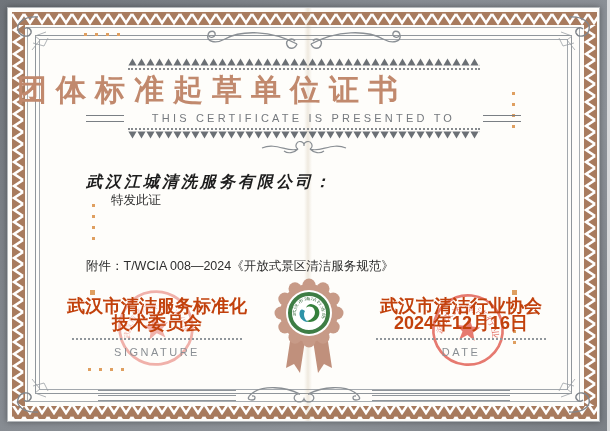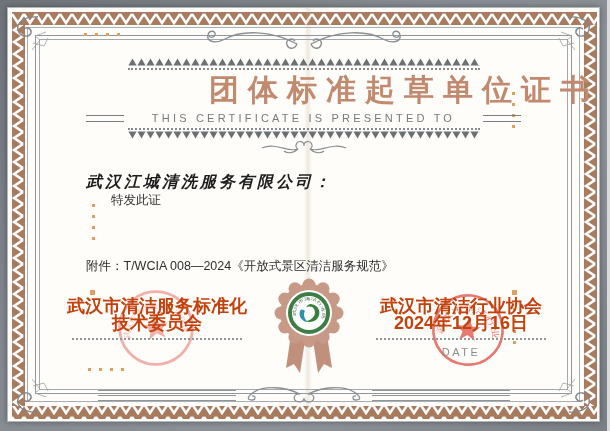--- a/index.html
+++ b/index.html
@@ -13,21 +13,21 @@
     background:linear-gradient(90deg,rgba(0,0,0,0),rgba(186,164,128,.22),rgba(0,0,0,0));pointer-events:none;}
   .zz{position:absolute;left:4px;top:4px;}
   .hairline{position:absolute;left:19px;top:19px;right:19px;bottom:19px;border:1px solid #a8adb1;}
   .frame1{position:absolute;left:27px;top:27px;right:27px;bottom:27px;border:1px solid #90969b;}
   .frame2{position:absolute;left:31px;top:31px;right:31px;bottom:31px;border:1px solid #a3a8ad;}
   .corner-swirl{position:absolute;width:26px;height:26px;color:#80858b;}
   .corner-x{position:absolute;width:22px;height:22px;color:#9aa0a5;}
   .hdr-flourish{position:absolute;left:50%;top:18px;transform:translateX(-50%);color:#8a8f94;}
   .tri-row{position:absolute;left:50%;transform:translateX(-50%);}
   .dotline-h{position:absolute;left:50%;transform:translateX(-50%);width:352px;border-top:2px dotted #85898d;}
-  .title{position:absolute;left:0;top:62px;width:100%;text-align:right;margin:0;
+  .title{position:absolute;left:0;top:62px;width:100%;text-align:left;margin:0;
     font-family:"Liberation Serif","DejaVu Serif",serif;font-size:30px;font-weight:bold;
     letter-spacing:9px;color:#c1896d;text-indent:9px;}
   .subtitle-row{position:absolute;left:0;top:104px;width:100%;display:flex;align-items:center;justify-content:center;gap:28px;}
   .subline{width:38px;height:5px;border-top:1px solid #7a7f84;border-bottom:1px solid #7a7f84;}
   .subtitle{font-size:11px;letter-spacing:3.2px;color:#75797e;white-space:nowrap;}
   .sm-flourish{position:absolute;left:50%;top:132px;transform:translateX(-50%);color:#8a8f94;}
   .recipient{position:absolute;left:78px;top:164px;font-family:"Liberation Serif","DejaVu Serif",serif;
     font-style:italic;font-weight:bold;font-size:16px;letter-spacing:3px;color:#1d1d1d;}
   .bodytext{position:absolute;left:78px;top:182px;width:444px;font-size:12.5px;line-height:21px;
     color:#2e2e2e;font-weight:500;}
@@ -195,20 +195,21 @@
         <defs>
             <path id="arcL" d="M -19,5 A 19,19 0 1 1 19,5" fill="none"></path>
           </defs>
         <circle r="26" fill="none" stroke="#e0564a" stroke-width="2"></circle>
         <polygon points="0,-9.5 2.8,-2.9 9,-2.9 4,1.5 5.8,7.7 0,3.8 -5.8,7.7 -4,1.5 -9,-2.9 -2.8,-2.9" fill="#e0564a"></polygon>
         <text font-size="5.4" fill="#e0564a" textLength="82" lengthAdjust="spacingAndGlyphs"><textPath href="#arcL">武汉市清洁服务标准化技术委员会</textPath></text>
       </svg>
       <div class="org-line">武汉市清洁服务标准化</div>
       <div class="org-line">技术委员会</div>
       <div class="sign-dots"></div>
+      <div class="block-label">SIGNATURE</div>
     </div>
 
     <svg class="badge" width="86" height="118" viewBox="-43 -35 86 118">
       <path d="M-17,15 L-3,21 L-9,60 L-15,51 L-23,55 Z" fill="#c0907c"></path>
       <path d="M17,15 L3,21 L9,60 L15,51 L23,55 Z" fill="#c0907c"></path>
       <g fill="#c79a87">
         <circle cx="28" cy="0" r="6.5"></circle>
           <circle cx="24.2" cy="14" r="6.5"></circle>
           <circle cx="14" cy="24.2" r="6.5"></circle>
         <circle cx="0" cy="28" r="6.5"></circle>

